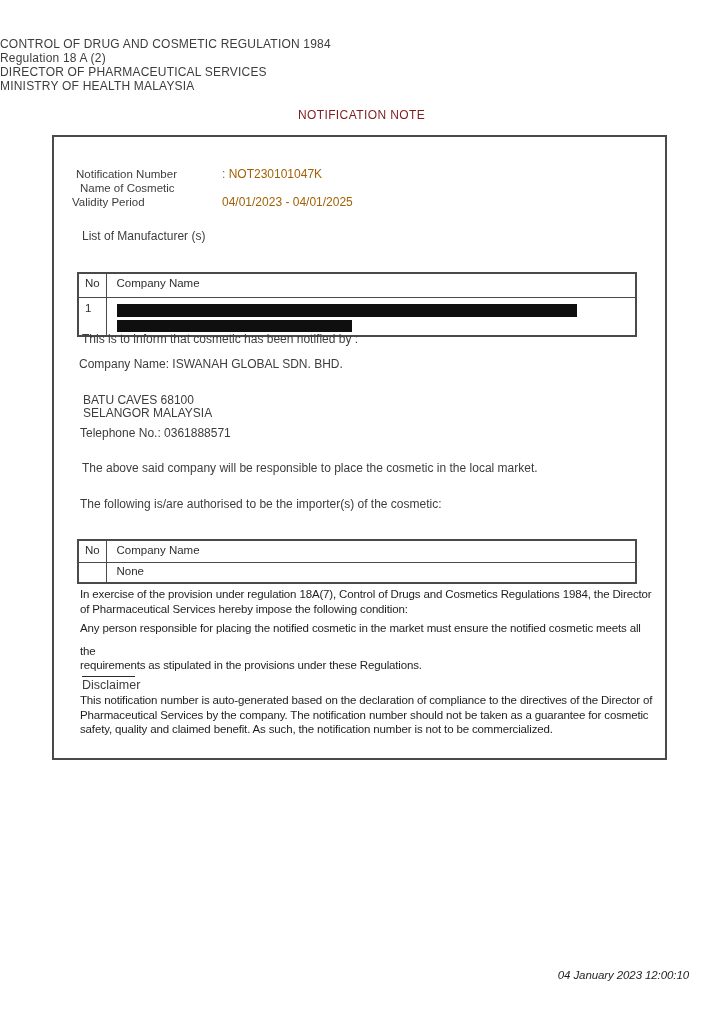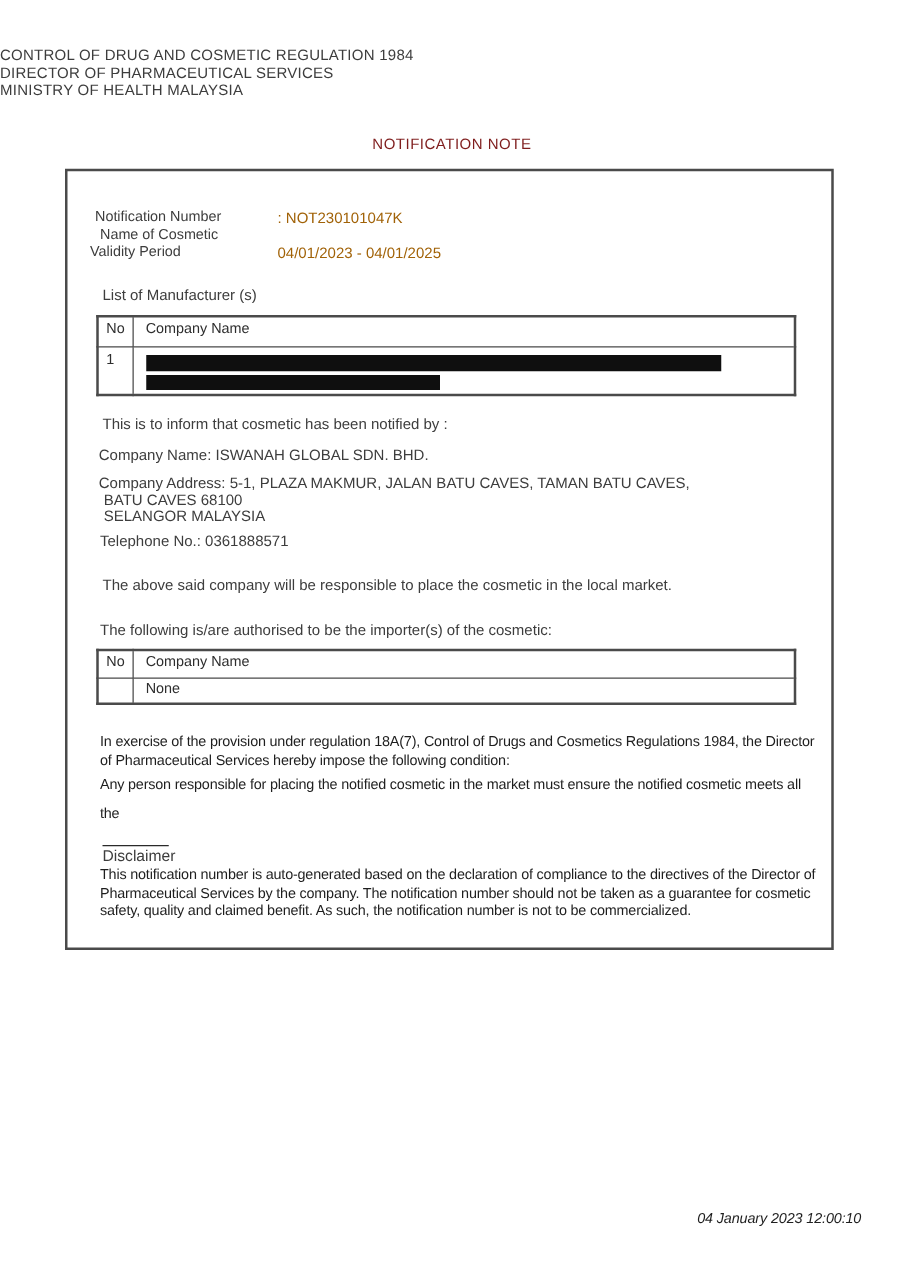--- a/index.html
+++ b/index.html
@@ -43,20 +43,21 @@
   .cond {
     font-size: 11.5px; color: #1e1e1e; letter-spacing: -0.15px;
   }
 
   
   table.doc-table {
     position: absolute;
     border-collapse: collapse;
     table-layout: fixed;
     background: #fff;
+    margin-top: 20px;
   }
   table.doc-table td {
     border: 1px solid #4a4a4a;
     vertical-align: top;
     font-size: 11.5px; color: #2e2e2e;
   }
   table.doc-table { border: 2px solid #4a4a4a; }
   td.no-col { width: 28px; padding: 3px 0 0 6px; }
   td.name-col { padding: 3px 12px 0 10px; }
 
@@ -85,20 +86,21 @@
     letter-spacing: -0.1px;
   }
 </style>
 </head>
 <body>
 
 <div class="page">
 
   <div class="letterhead">
     <div class="hline">CONTROL OF DRUG AND COSMETIC REGULATION 1984</div>
+    <div class="hline">Regulation 18 A (2)</div>
     <div class="hline">DIRECTOR OF PHARMACEUTICAL SERVICES</div>
     <div class="hline">MINISTRY OF HEALTH MALAYSIA</div>
   </div>
   <div class="doc-title">NOTIFICATION NOTE</div>
 
   <div class="content-box">
 
     <span class="abs lbl" style="left:22px; top:31px">Notification Number</span>
     <span class="abs val" style="left:168px; top:30px">: NOT230101047K</span>
 
@@ -120,21 +122,20 @@
         <td class="name-col">
           <div class="redact-bar" id="redact-1"></div>
           <div class="redact-bar" id="redact-2"></div>
         </td>
       </tr>
     </tbody>
       </table>
 
     <span class="abs geo" style="left:28px; top:195px">This is to inform that cosmetic has been notified by :</span>
     <span class="abs geo" style="left:25px; top:220px">Company Name: ISWANAH GLOBAL SDN. BHD.</span>
-    <span class="abs geo" style="left:25px; top:242px">Company Address: 5-1, PLAZA MAKMUR, JALAN BATU CAVES, TAMAN BATU CAVES,</span>
     <span class="abs geo" style="left:29px; top:256px">BATU CAVES 68100</span>
     <span class="abs geo" style="left:29px; top:269px">SELANGOR MALAYSIA</span>
     <span class="abs geo" style="left:26px; top:289px">Telephone No.: 0361888571</span>
 
     <span class="abs geo" style="left:28px; top:324px">The above said company will be responsible to place the cosmetic in the local market.</span>
     <span class="abs geo" style="left:26px; top:360px">The following is/are authorised to be the importer(s) of the cosmetic:</span>
 
     <table class="doc-table" id="importer-table">
       <tbody>
           <tr class="head">
@@ -145,20 +146,21 @@
         <td class="no-col"></td>
         <td class="name-col">None</td>
       </tr>
     </tbody>
       </table>
 
     <span class="abs cond" style="left:26px; top:451px">In exercise of the provision under regulation 18A(7), Control of Drugs and Cosmetics Regulations 1984, the Director</span>
     <span class="abs cond" style="left:26px; top:466px">of Pharmaceutical Services hereby impose the following condition:</span>
     <span class="abs cond" style="left:26px; top:485px">Any person responsible for placing the notified cosmetic in the market must ensure the notified cosmetic meets all</span>
     <span class="abs cond" style="left:26px; top:508px">the</span>
+    <span class="abs cond" style="left:26px; top:522px">requirements as stipulated in the provisions under these Regulations.</span>
 
     <div class="disclaimer-divider"></div>
     <span class="abs disclaimer-title" style="left:28px; top:541px">Disclaimer</span>
     <span class="abs cond" style="left:26px; top:572px">Pharmaceutical Services by the company. The notification number should not be taken as a guarantee for cosmetic</span>
     <span class="abs cond" style="left:26px; top:557px">This notification number is auto-generated based on the declaration of compliance to the directives of the Director of</span>
     <span class="abs cond" style="left:26px; top:586px">safety, quality and claimed benefit. As such, the notification number is not to be commercialized.</span>
   </div>
 
   <div class="footer-ts">04 January 2023 12:00:10</div>
 

